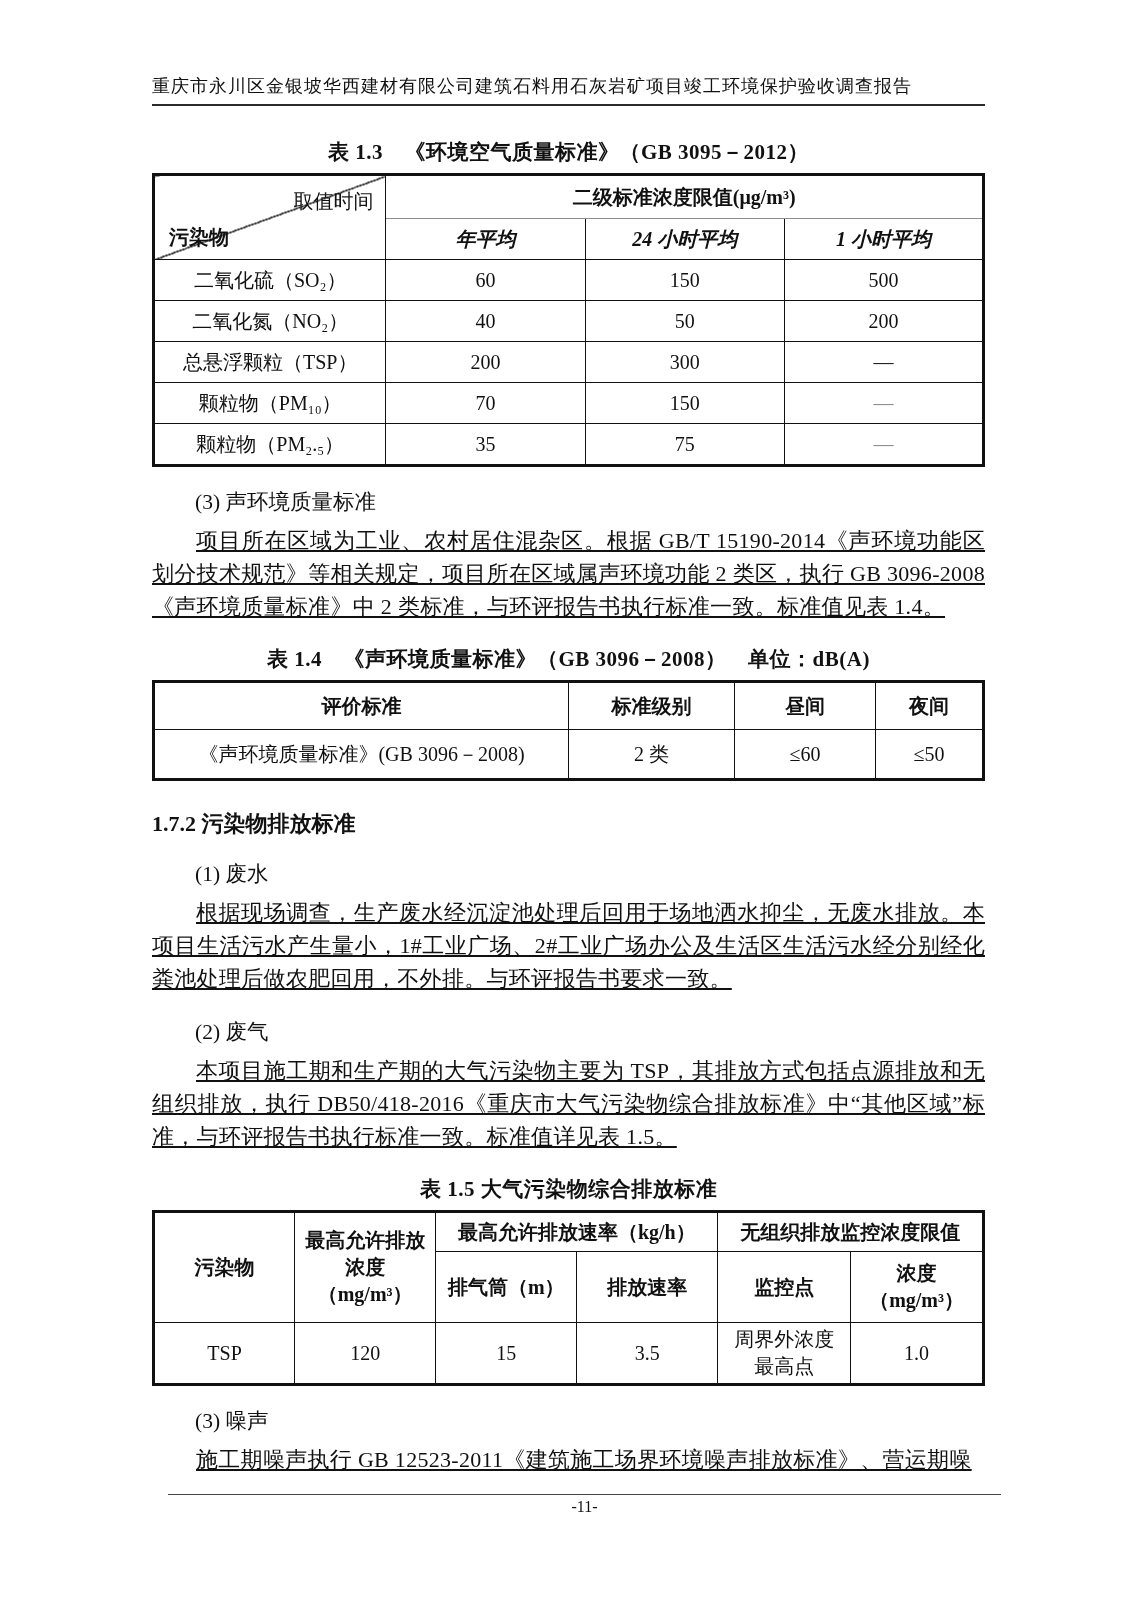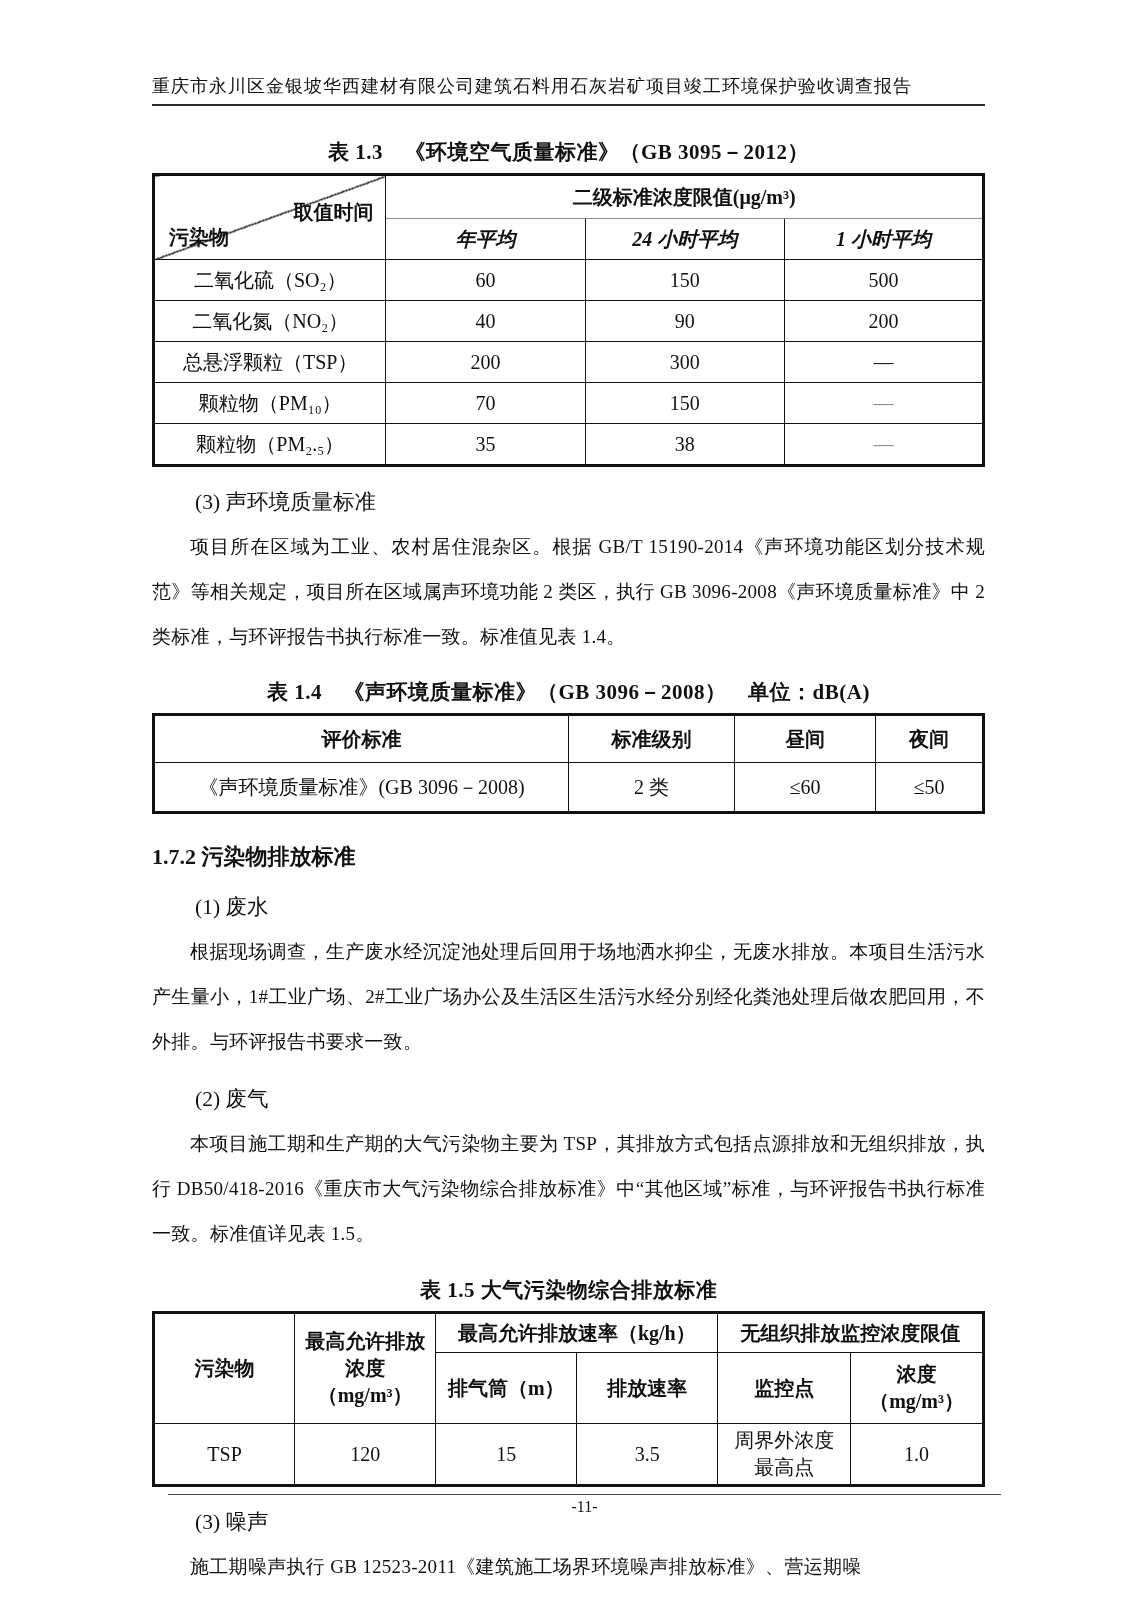--- a/index.html
+++ b/index.html
@@ -34,38 +34,38 @@
   .t13 .group-h { height:38px; border-bottom:1px solid #8d8d8d; }
   .t13 .sub-h th { height:36px;font-style:italic; }
   .t13 td { height:36px; }
   .dim { color:#8a8a8a; }
 
   .diag { position:relative; padding:0;
     background:linear-gradient(to bottom right,
       transparent calc(50% - 0.8px), #333 calc(50% - 0.8px),
       #333 calc(50% + 0.8px), transparent calc(50% + 0.8px));
   }
-  .diag .diag-top { position:absolute; top:23px; right:12px; font-weight:bold; }
+  .diag .diag-top { position:absolute; top:12px; right:12px; font-weight:normal; }
   .diag .diag-bot { position:absolute; bottom:8px; left:14px; font-weight:bold; }
 
   
   .t14 th { height:42px; }
   .t14 td { height:44px; }
 
   
   .t15 .group-row th { height:34px; }
   .t15 .sub-row th { height:66px; }
   .t15 td { height:56px; }
   .t15 .monitor-cell { padding:2px 13px; line-height:27px; }
 
   .sec-head { font-size:22px; font-weight:bold; margin-top:28px; }
   .sub-head { font-size:21.5px; margin-top:20px; text-indent:2em; }
   .para {
-    font-size:19px; line-height:45px; margin-top:8px;
-    text-align:justify; text-indent:2em; letter-spacing:0.3px;
+    font-size:22px; line-height:33px; margin-top:8px;
+    text-align:justify; text-indent:2em; letter-spacing:0.3px;text-decoration:underline;
   }
 
   .page-footer { position:absolute; top:1494px; left:168px; width:833px; }
   .footer-rule { border-top:1.5px solid #444; }
   .page-number { text-align:center; font-size:16px; margin-top:3px; }
 </style>
 </head>
 <body>
 
 <div class="page">
@@ -100,39 +100,39 @@
         </tr>
         <tr>
           <td>二氧化硫（SO₂）</td>
           <td>60</td>
           <td>150</td>
           <td>500</td>
         </tr>
         <tr>
           <td>二氧化氮（NO₂）</td>
           <td>40</td>
-          <td>90</td>
+          <td>50</td>
           <td>200</td>
         </tr>
         <tr>
           <td>总悬浮颗粒（TSP）</td>
           <td>200</td>
           <td>300</td>
           <td>—</td>
         </tr>
         <tr>
           <td>颗粒物（PM₁₀）</td>
           <td>70</td>
           <td>150</td>
           <td class="dim">—</td>
         </tr>
         <tr>
           <td>颗粒物（PM₂.₅）</td>
           <td>35</td>
-          <td>38</td>
+          <td>75</td>
           <td class="dim">—</td>
         </tr>
       </tbody>
     </table>
 
     <div class="sub-head">(3) 声环境质量标准</div>
     <p class="para">项目所在区域为工业、农村居住混杂区。根据 GB/T 15190-2014《声环境功能区划分技术规范》等相关规定，项目所在区域属声环境功能 2 类区，执行 GB 3096-2008《声环境质量标准》中 2 类标准，与环评报告书执行标准一致。标准值见表 1.4。</p>
 
     <div class="tbl-title" id="t14-title">表 1.4　《声环境质量标准》（GB 3096－2008）　单位：dB(A)</div>
 

